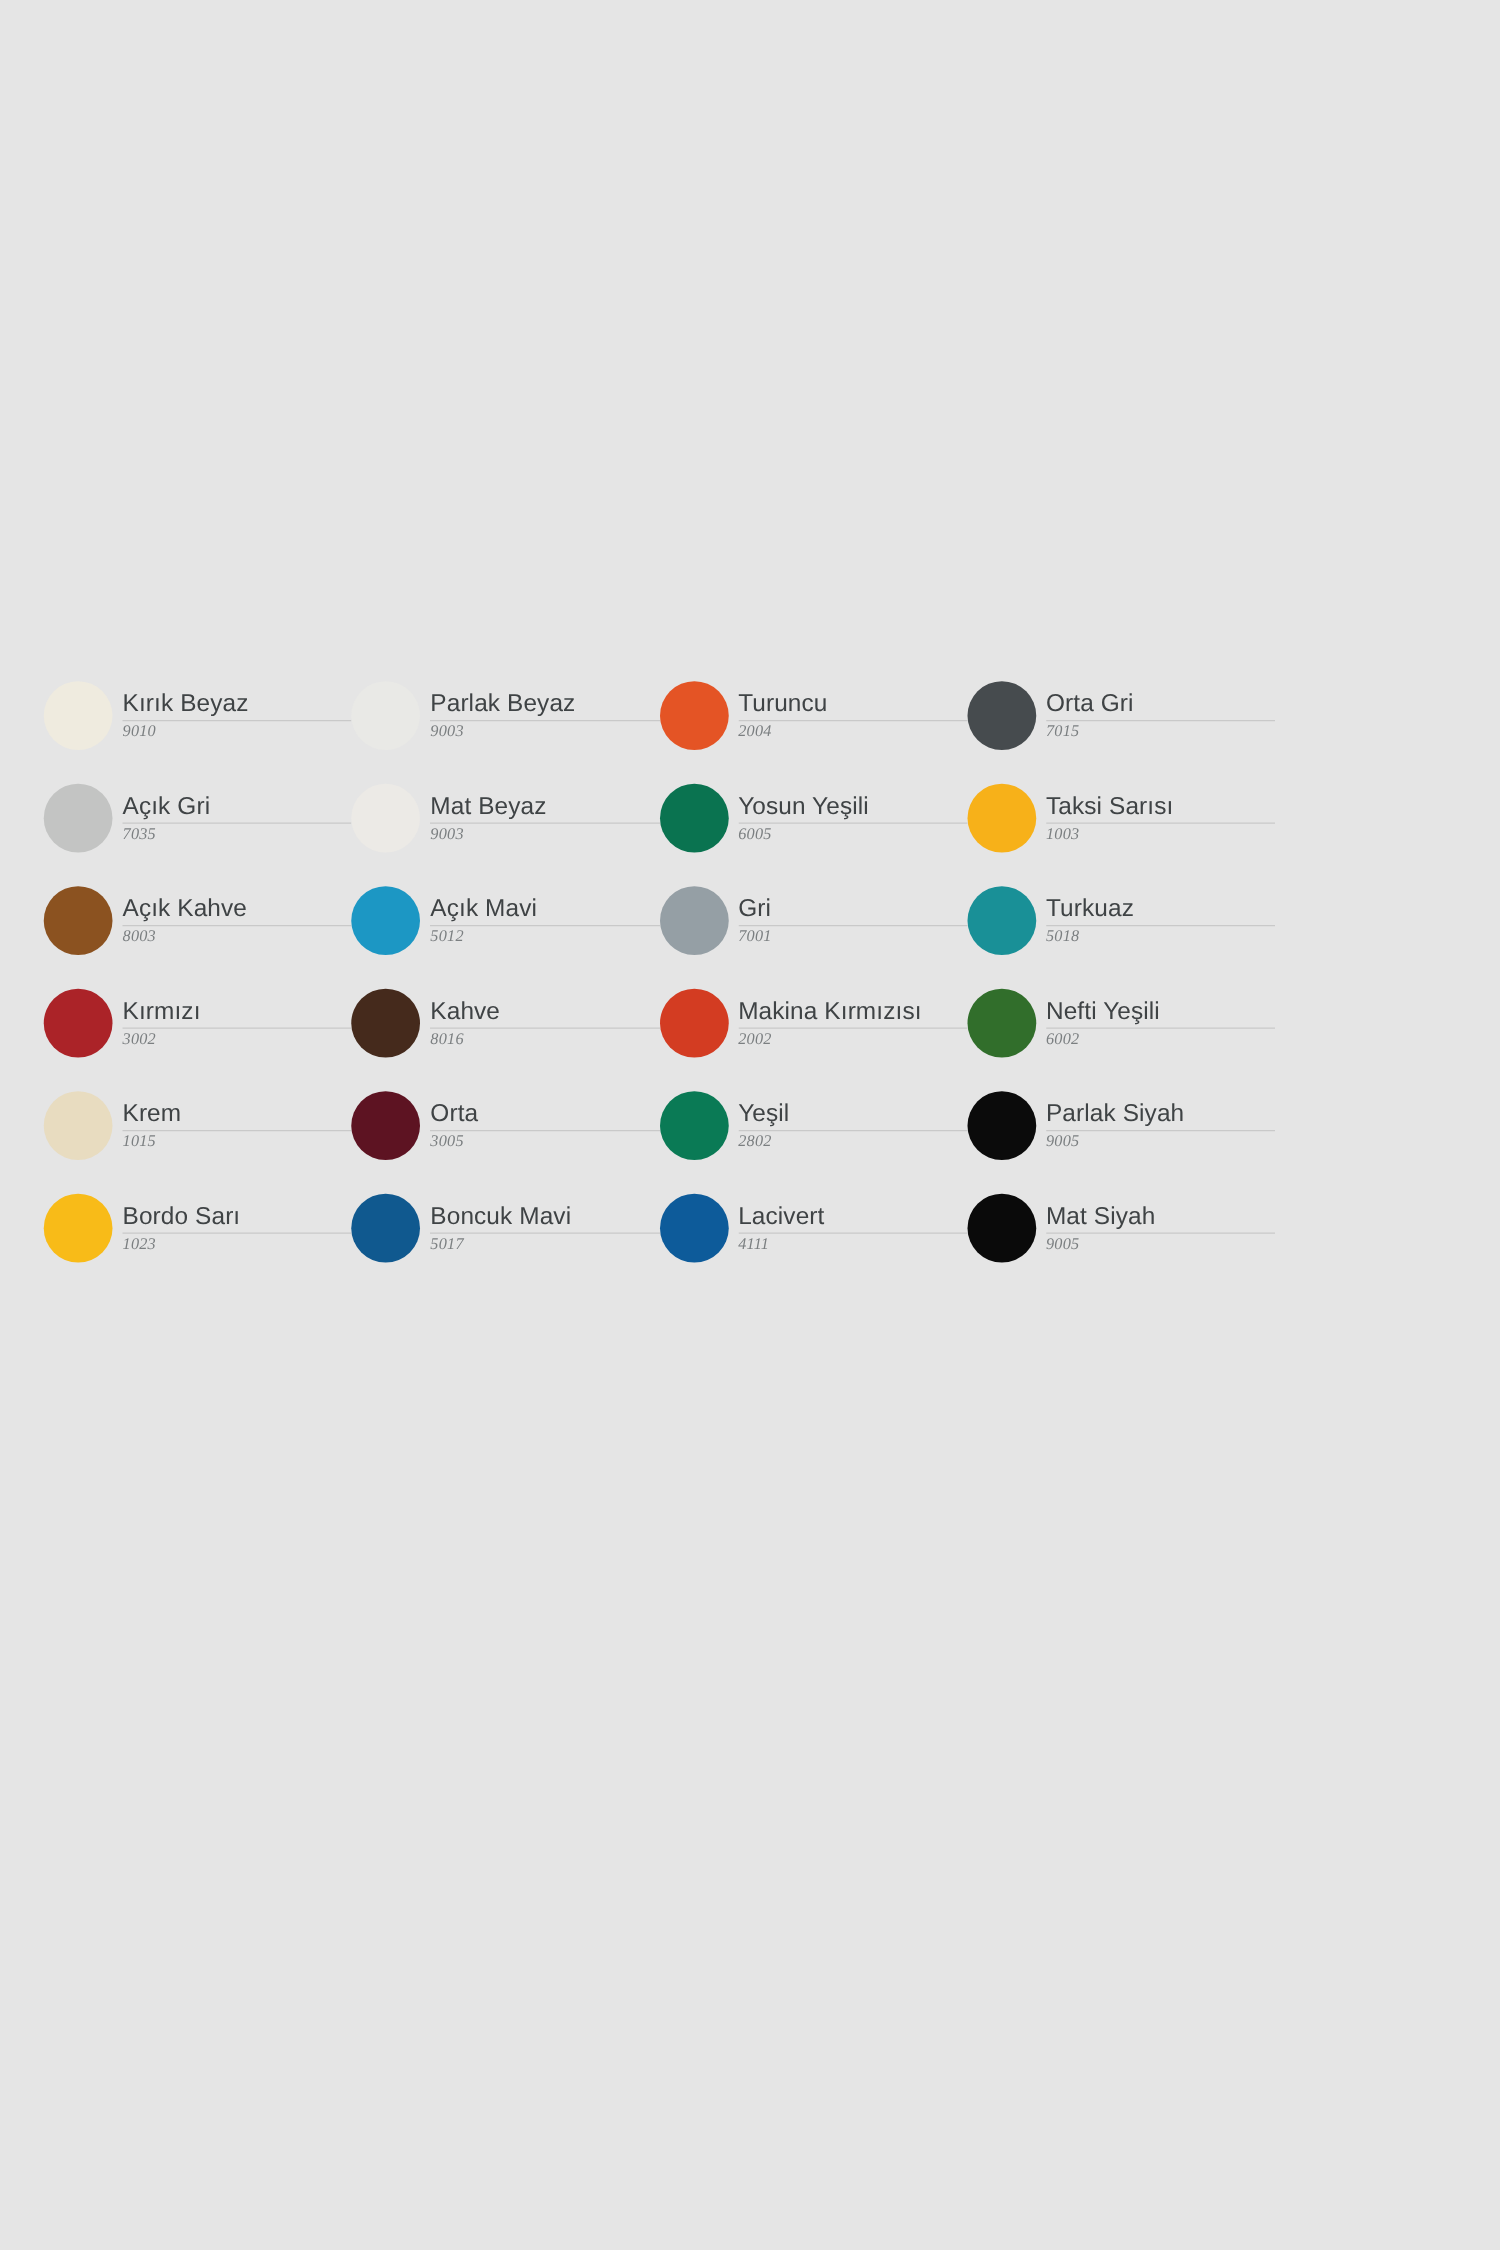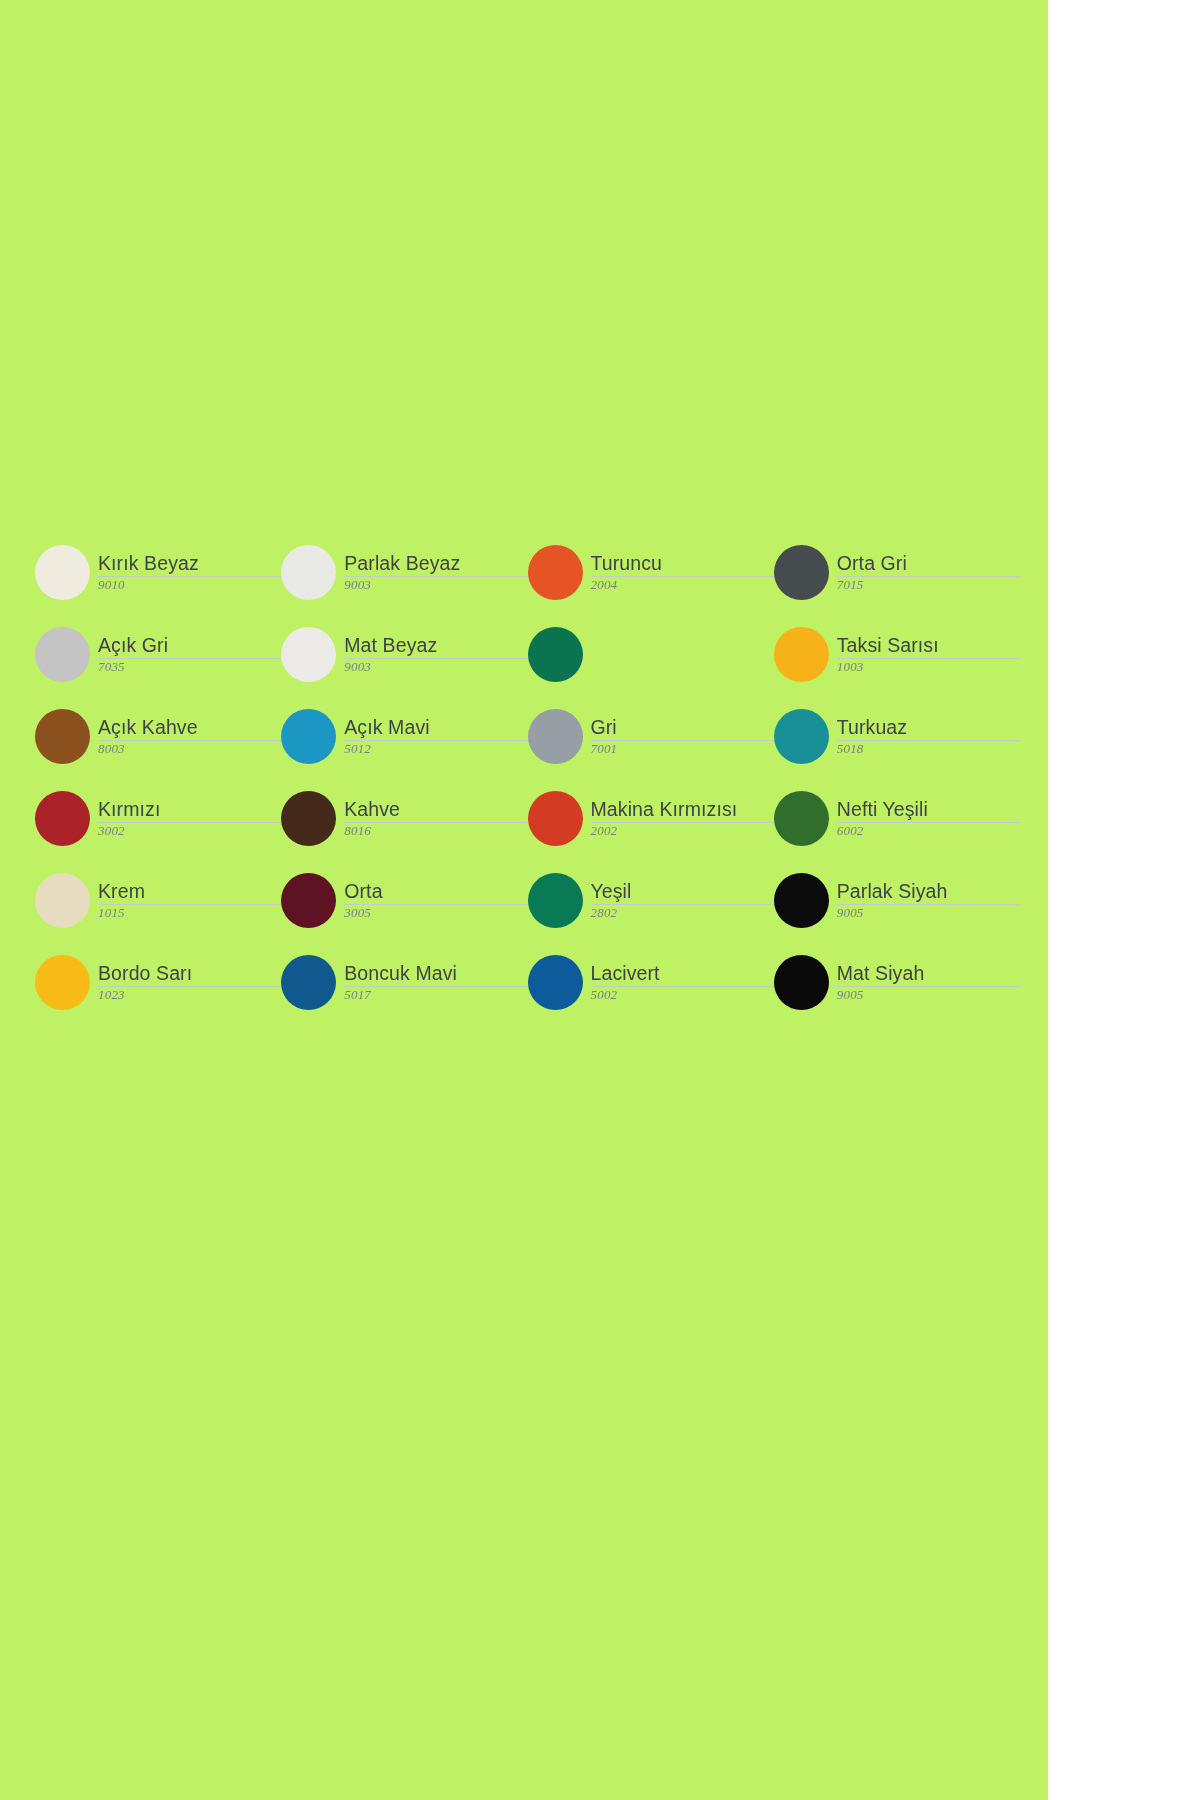--- a/index.html
+++ b/index.html
@@ -13,23 +13,23 @@
     background: #ffffff;
     font-family: "Liberation Sans", sans-serif;
     overflow: hidden;
     position: relative;
   }
 
   #palette-sheet {
     position: absolute;
     left: 0;
     top: 0;
-    width: 1048px;
+    width: 1200px;
     height: 1800px;
-    background: #bef264;
+    background: #e5e5e5;
   }
 
   
   #swatch-grid {
     position: absolute;
     left: 35px;
     top: 531px;
     width: 985px;
     height: 492px;
     display: grid;
@@ -141,20 +141,25 @@
       <div class="swatch-item">
         <div class="swatch-dot" style="background: rgb(236, 234, 230);"></div>
         <div class="swatch-text">
           <div class="swatch-name">Mat Beyaz</div>
           <div class="swatch-rule"></div>
           <div class="swatch-code">9003</div>
         </div>
       </div>
       <div class="swatch-item">
         <div class="swatch-dot" style="background: rgb(10, 115, 80);"></div>
+        <div class="swatch-text">
+          <div class="swatch-name">Yosun Yeşili</div>
+          <div class="swatch-rule"></div>
+          <div class="swatch-code">6005</div>
+        </div>
       </div>
       <div class="swatch-item">
         <div class="swatch-dot" style="background: rgb(247, 177, 25);"></div>
         <div class="swatch-text">
           <div class="swatch-name">Taksi Sarısı</div>
           <div class="swatch-rule"></div>
           <div class="swatch-code">1003</div>
         </div>
       </div>
       <div class="swatch-item">
@@ -267,21 +272,21 @@
           <div class="swatch-name">Boncuk Mavi</div>
           <div class="swatch-rule"></div>
           <div class="swatch-code">5017</div>
         </div>
       </div>
       <div class="swatch-item">
         <div class="swatch-dot" style="background: rgb(13, 91, 154);"></div>
         <div class="swatch-text">
           <div class="swatch-name">Lacivert</div>
           <div class="swatch-rule"></div>
-          <div class="swatch-code">5002</div>
+          <div class="swatch-code">4111</div>
         </div>
       </div>
       <div class="swatch-item">
         <div class="swatch-dot" style="background: rgb(10, 10, 10);"></div>
         <div class="swatch-text">
           <div class="swatch-name">Mat Siyah</div>
           <div class="swatch-rule"></div>
           <div class="swatch-code">9005</div>
         </div>
       </div>

